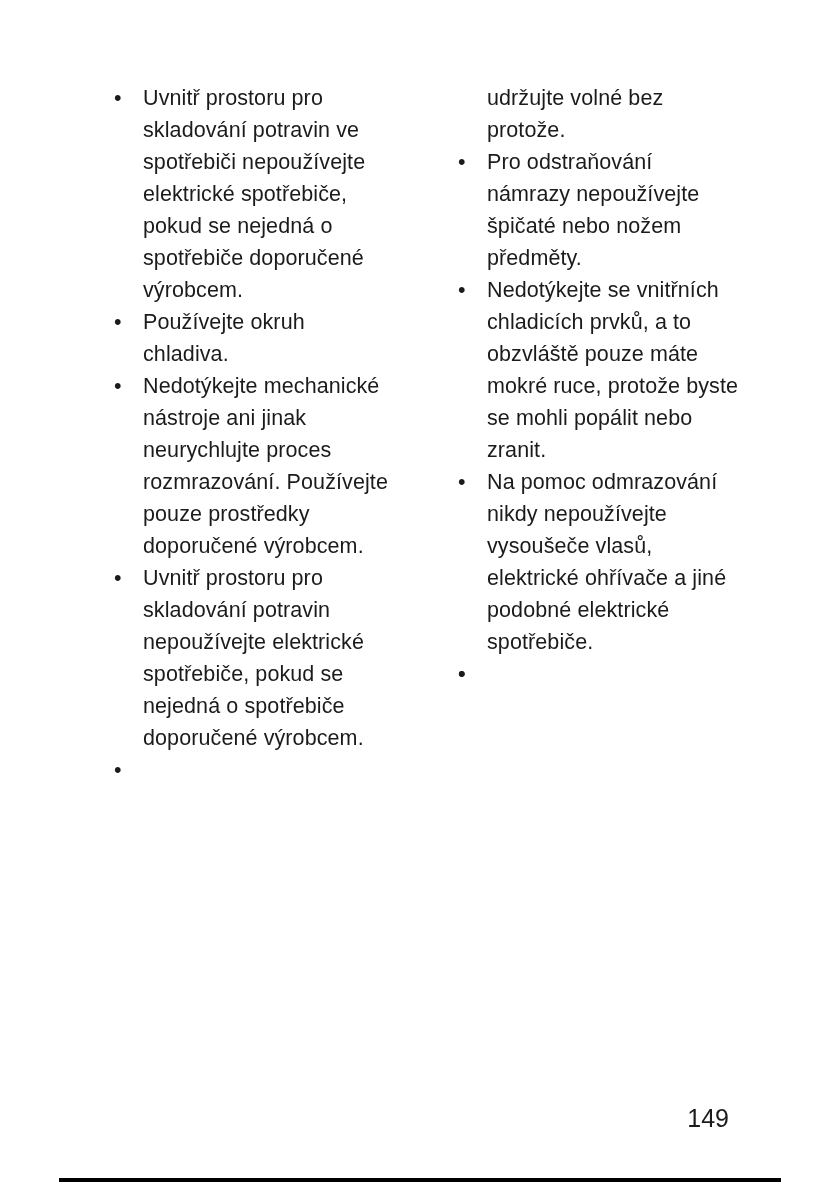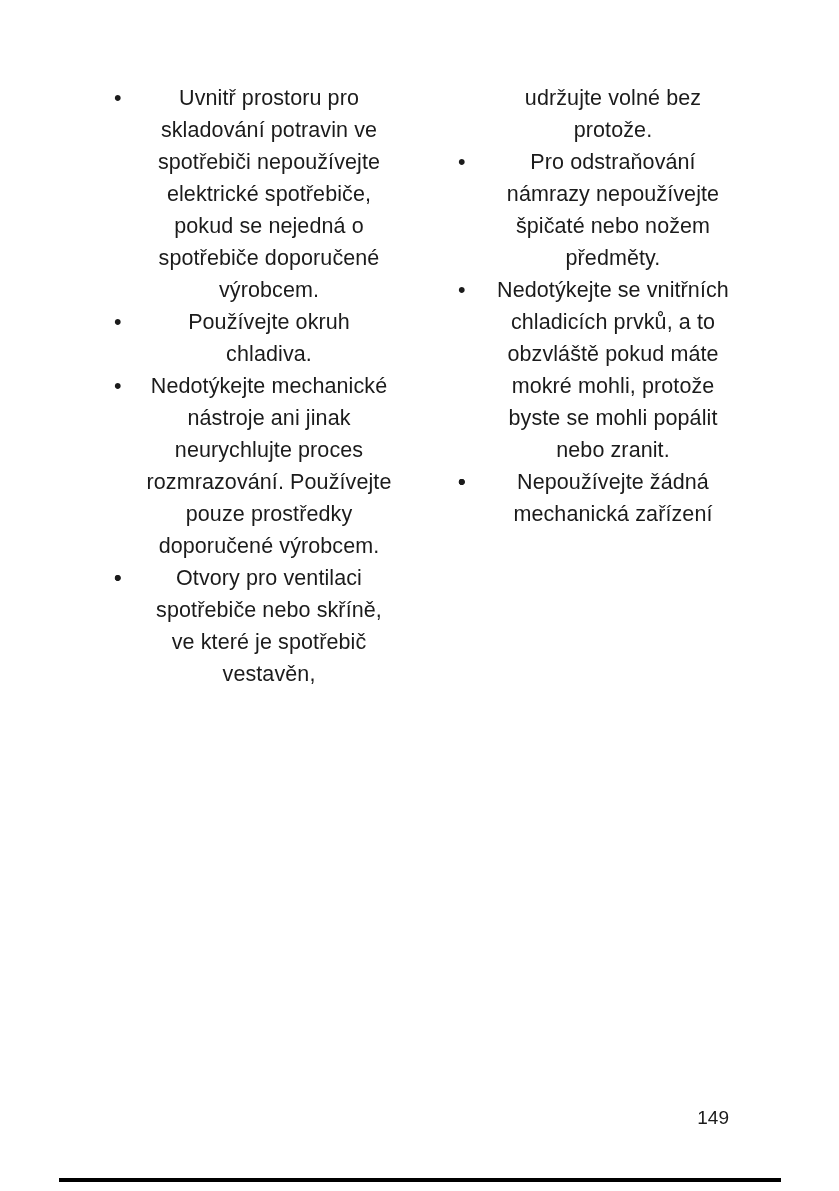--- a/index.html
+++ b/index.html
@@ -38,27 +38,26 @@
   }
   .bullet {
     position: absolute;
     left: 14px;
     top: 0;
   }
   .item-text {
     display: inline-block;
     max-width: 252px;
     letter-spacing: 0.1px;
-    text-align: center;
   }
   .page-number {
     position: absolute;
     top: 1102px;
     right: 110px;
-    font-size: 19px;
+    font-size: 25px;
     line-height: 32px;
   }
   .footer-rule {
     position: absolute;
     top: 1178px;
     left: 59px;
     width: 722px;
     height: 4px;
     background: #000000;
   }
@@ -77,49 +76,49 @@
       <div class="item">
         <span class="bullet">•</span>
         <span class="item-text">Používejte okruh chladiva.</span>
       </div>
       <div class="item">
         <span class="bullet">•</span>
         <span class="item-text">Nedotýkejte mechanické nástroje ani jinak neurychlujte proces rozmrazování. Používejte pouze prostředky doporučené výrobcem.</span>
       </div>
       <div class="item">
         <span class="bullet">•</span>
+        <span class="item-text">Uvnitř prostoru pro skladování potravin nepoužívejte elektrické spotřebiče, pokud se nejedná o spotřebiče doporučené výrobcem.</span>
       </div>
       <div class="item">
         <span class="bullet">•</span>
-        <span class="item-text">Otvory pro ventilaci spotřebiče nebo skříně, ve které je spotřebič vestavěn,</span>
       </div>
     </div>
 
     <div class="col">
       <div class="item">
         <span class="bullet"></span>
         <span class="item-text">udržujte volné bez protože.</span>
       </div>
       <div class="item">
         <span class="bullet">•</span>
         <span class="item-text">Pro odstraňování námrazy nepoužívejte špičaté nebo nožem předměty.</span>
       </div>
       <div class="item">
         <span class="bullet">•</span>
-        <span class="item-text">Nedotýkejte se vnitřních chladicích prvků, a to obzvláště pokud máte mokré mohli, protože byste se mohli popálit nebo zranit.</span>
+        <span class="item-text">Nedotýkejte se vnitřních chladicích prvků, a to obzvláště pouze máte mokré ruce, protože byste se mohli popálit nebo zranit.</span>
+      </div>
+      <div class="item">
+        <span class="bullet">•</span>
+        <span class="item-text">Na pomoc odmrazování nikdy nepoužívejte vysoušeče vlasů, elektrické ohřívače a jiné podobné elektrické spotřebiče.</span>
       </div>
       <div class="item">
         <span class="bullet">•</span>
       </div>
       <div class="item">
         <span class="bullet">•</span>
-      </div>
-      <div class="item">
-        <span class="bullet">•</span>
-        <span class="item-text">Nepoužívejte žádná mechanická zařízení</span>
       </div>
     </div>
 
   </div>
 
   <div class="page-number">149</div>
   <div class="footer-rule"></div>
 </div>
 
 </body></html>

